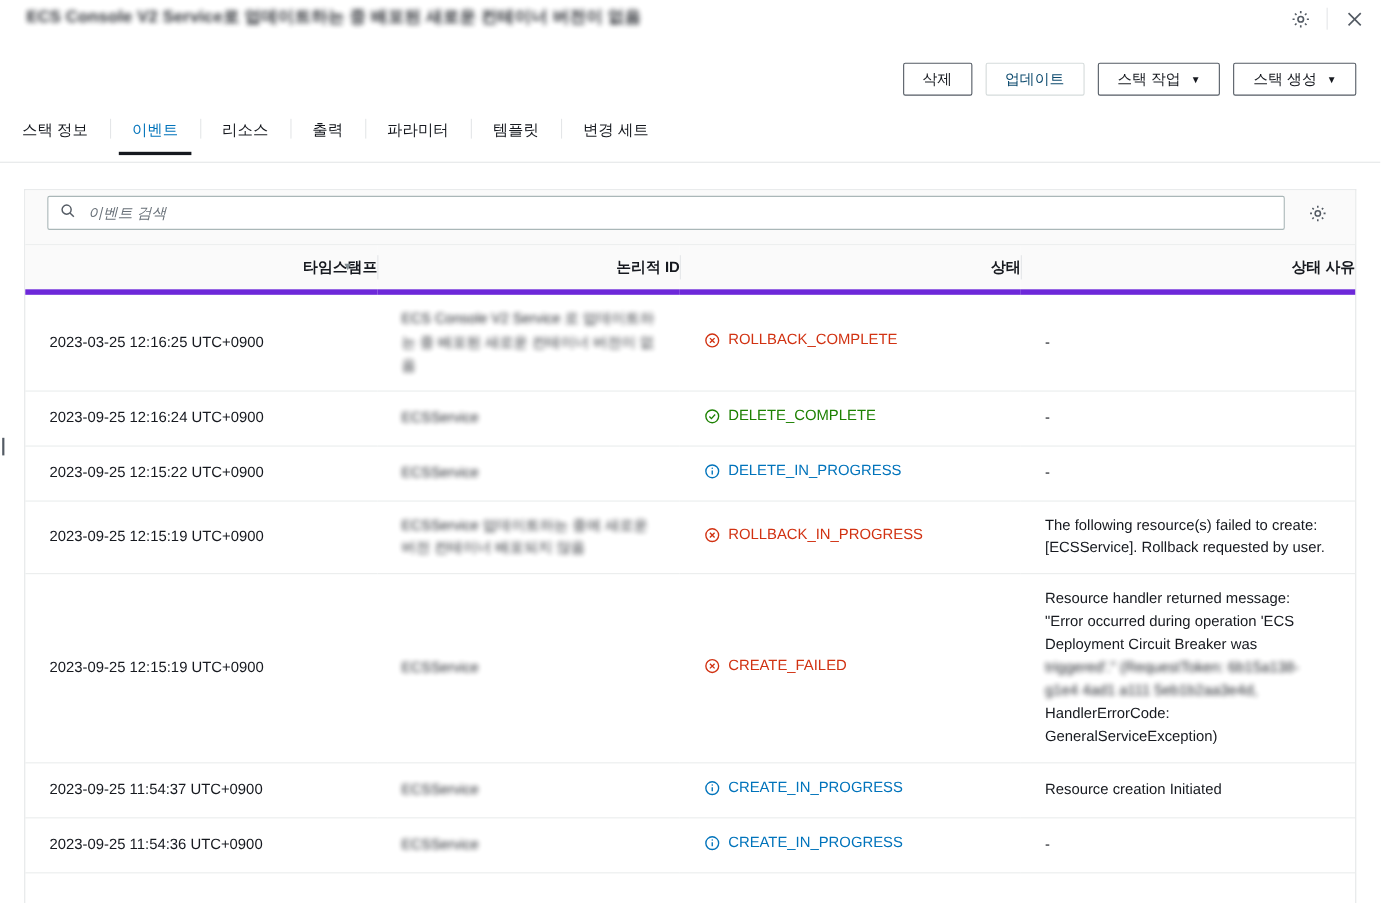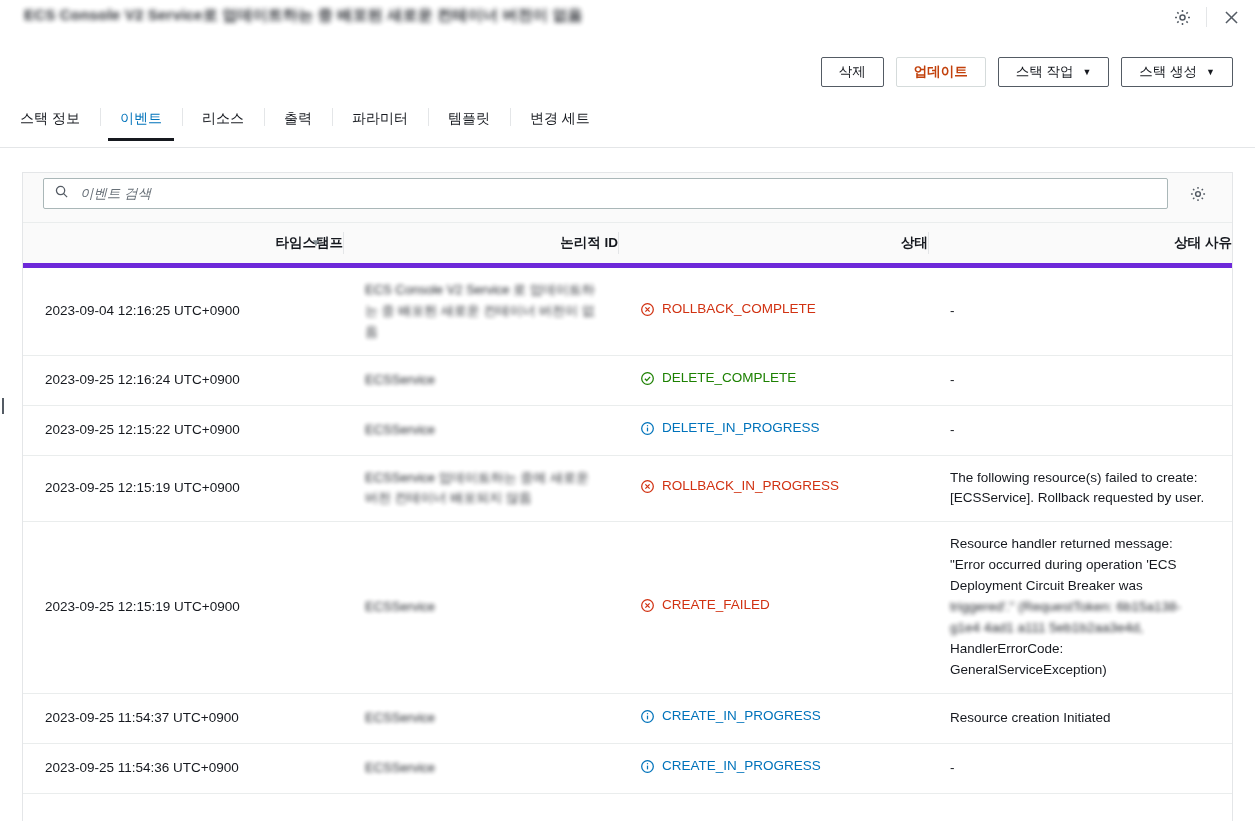--- a/index.html
+++ b/index.html
@@ -50,23 +50,22 @@
     color: #16191f;
     font-size: 13.5px;
     border-radius: 2px;
     padding: 0 17px;
     display: flex; align-items: center; justify-content: center; gap: 9px;
     cursor: pointer;
     white-space: nowrap;
   }
   .btn.disabled {
     border-color: #d5dbdb;
-    color: #c2410c;
+    color: #0c4a6e;
     cursor: default;
-    font-weight: bold;
   }
   .caret { font-size: 9px; line-height: 1; }
 
   
   .tabs {
     position: absolute; left: 0; top: 106px; width: 1255px; height: 42px;
     display: flex; align-items: flex-start;
     border-bottom: 1px solid #e4e6e8;
   }
   .tab {
@@ -284,21 +283,21 @@
           <th class="colsep">
             <span>상태</span>
           </th>
           <th class="colsep">
             <span>상태 사유</span>
           </th>
         </tr>
       </thead>
       <tbody>
           <tr>
-            <td class="ts">2023-09-04 12:16:25 UTC+0900</td>
+            <td class="ts">2023-03-25 12:16:25 UTC+0900</td>
             <td><span class="redact">ECS Console V2 Service 로 업데이트하는 중 배포된 새로운 컨테이너 버전이 없음</span></td>
             <td class="status-cell"><span class="status failed">
                 <span style="display: inline-flex;">
                   <svg width="15" height="15" viewBox="0 0 24 24" fill="none" stroke="currentColor" stroke-width="2">
                     <circle cx="12" cy="12" r="9.3"></circle>
                     <path d="M8.6 8.6l6.8 6.8M15.4 8.6l-6.8 6.8"></path>
                   </svg>
                 </span>
                 <span>ROLLBACK_COMPLETE</span>
               </span></td>

